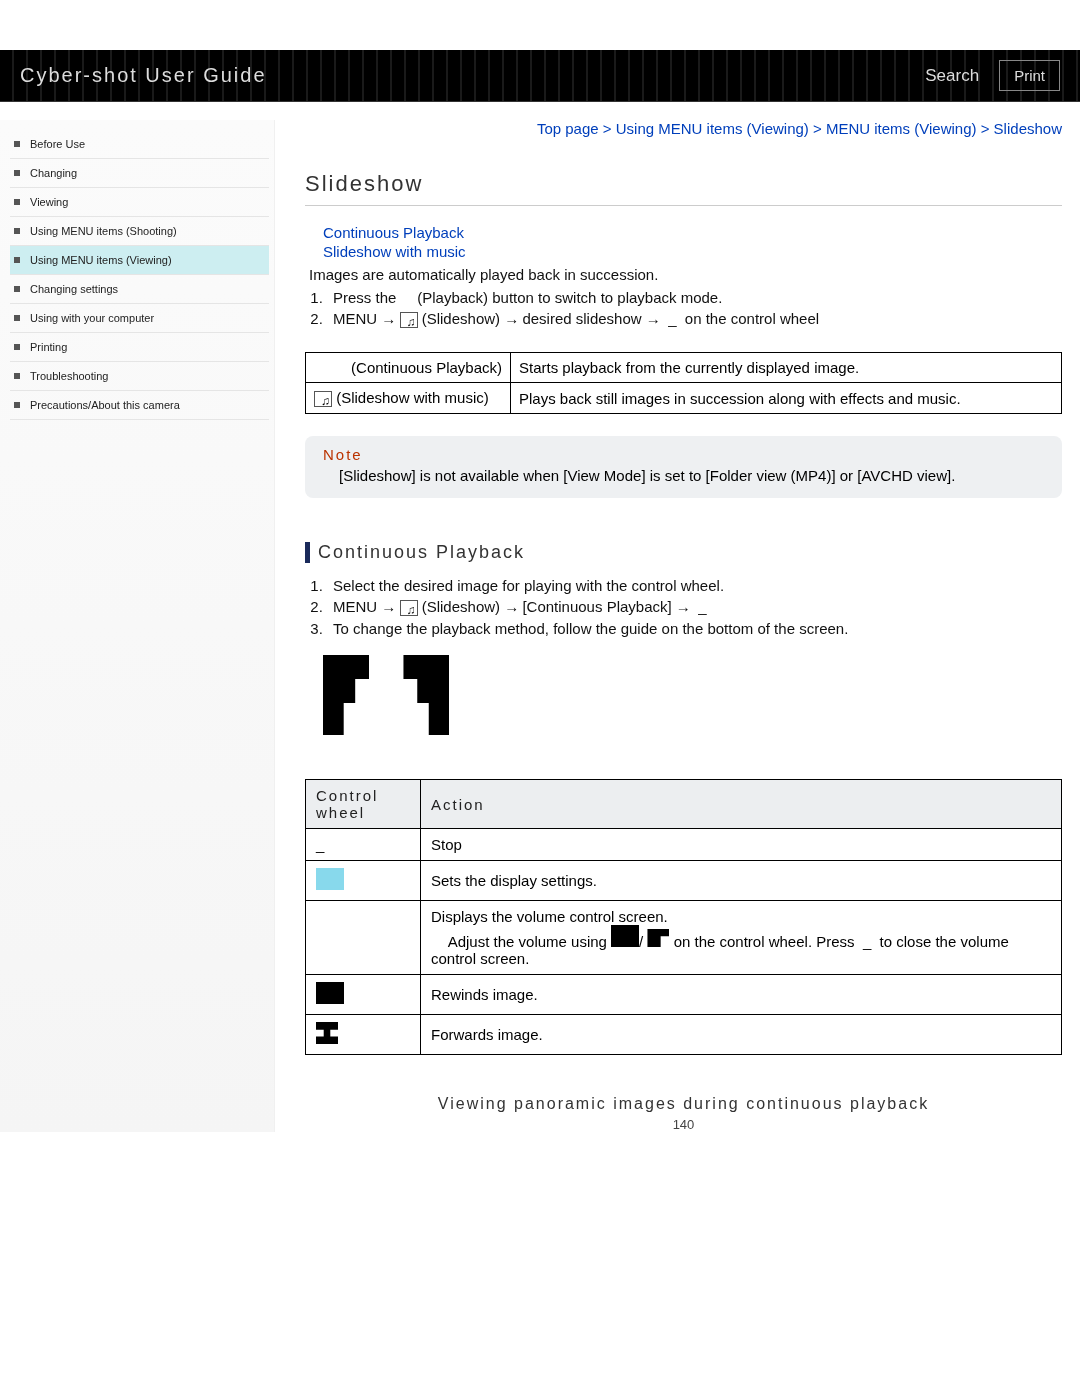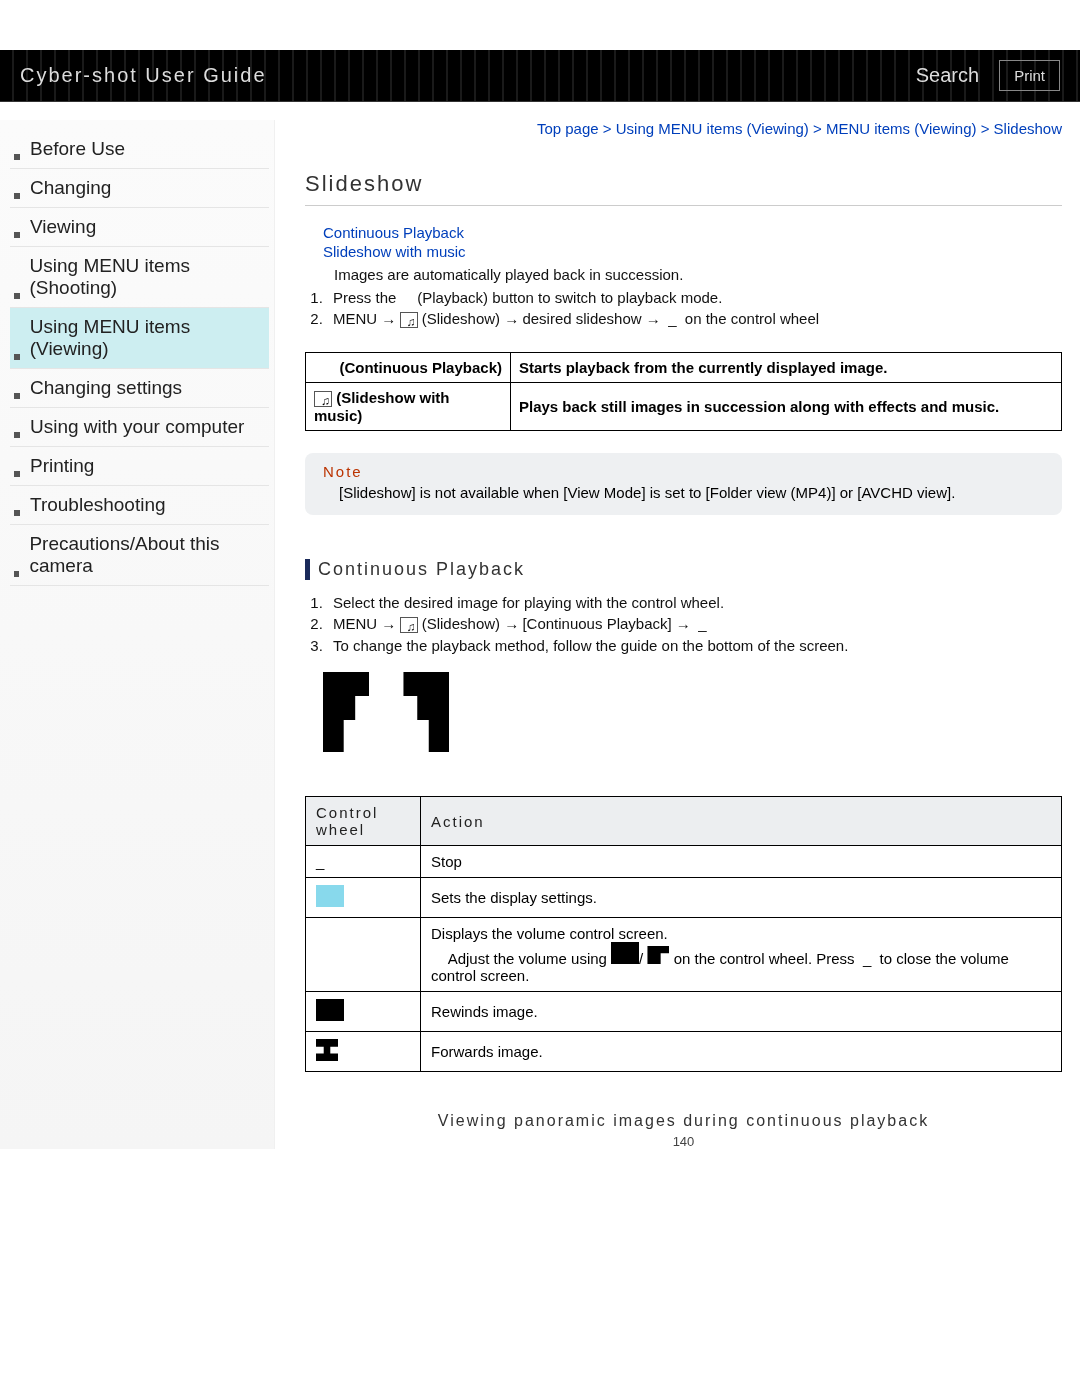--- a/index.html
+++ b/index.html
@@ -9,42 +9,42 @@
   background-color: #1a1a1a;
   height: 52px;
   display: flex;
   align-items: center;
   padding: 0 20px;
   border-bottom: 1px solid #333;
   margin-top: 50px;
 }
 .header-title { color: #ddd; font-size: 20px; letter-spacing: 2px; }
 .header-spacer { flex: 1; }
-.header-link { color: #ddd; font-size: 20px; margin-right: 20px; text-decoration: none; }
+.header-link { color: #ddd; font-size: 17px; margin-right: 20px; text-decoration: none; }
 .print-btn { color: #ddd; border: 1px solid #888; padding: 6px 14px; font-size: 15px; background: transparent; }
 .container { display: flex; padding-top: 18px; }
 .sidebar { width: 275px; padding: 10px 5px 0 10px; background: linear-gradient(180deg, #fbfbfb, #f5f5f5); border-right: 1px solid #f0f0f0; }
-.sidebar-item { display: flex; align-items: flex-end; padding: 8px 6px 8px 4px; border-bottom: 1px solid #e5e5e5; font-size: 19px; color: #222; }
+.sidebar-item { display: flex; align-items: center; padding: 8px 6px 8px 4px; border-bottom: 1px solid #e5e5e5; font-size: 11px; color: #222; }
 .sidebar-item.active { background: #cdeef1; }
 .bullet { width: 6px; height: 6px; background: #555; margin-right: 10px; display: inline-block; }
 .contents-list { text-align: right; padding: 14px 12px 0 0; }
 .contents-list a { color: #003fbb; font-size: 15px; }
 .main { flex: 1; padding: 0 18px 0 30px; }
 .breadcrumbs { text-align: right; font-size: 15px; color: #003fbb; margin-bottom: 34px; }
 .page-title { font-size: 22px; color: #333; letter-spacing: 2px; margin-bottom: 8px; }
 .hr { border-top: 1px solid #ccc; margin-bottom: 18px; }
 .anchor-link { color: #003fbb; font-size: 15px; display: block; margin-left: 18px; margin-bottom: 2px; }
-.body-text { font-size: 15px; color: #111; margin: 6px 0 6px 29px; }
+.body-text { font-size: 15px; color: #111; margin: 6px 0 6px 4px; }
 .numlist { margin-left: 22px; }
 .numlist li { font-size: 15px; color: #111; margin: 4px 0; padding-left: 6px; }
 .numlist li::marker { content: counter(list-item) ". "; }
 .arrow { display: inline-block; width: 14px; text-align: center; }
 .music-icon { display: inline-block; width: 18px; height: 16px; border: 1px solid #555; position: relative; vertical-align: middle; }
 .music-icon::after { content: "♫"; position: absolute; right: 1px; bottom: -2px; font-size: 12px; }
-.mode-table { width: 100%; border-collapse: collapse; margin: 24px 8px 22px 0; font-weight: bold; }
+.mode-table { width: 100%; border-collapse: collapse; margin: 24px 8px 22px 0; }
 .mode-table td { border: 1px solid #000; padding: 6px 8px; font-size: 15px; }
 .note-box { background: #eef0f2; padding: 10px 10px 14px 18px; margin-bottom: 44px; border-radius: 8px; }
 .note-title { color: #bb3300; font-size: 15px; letter-spacing: 2px; margin-bottom: 4px; }
 .note-text { font-size: 15px; margin-left: 16px; }
 .section-title { font-size: 18px; color: #333; letter-spacing: 2px; border-left: 5px solid #1a2a5a; padding-left: 8px; margin-bottom: 14px; }
 .shapes { margin: 18px 0 40px 18px; }
 .shape1 { width: 46px; height: 80px; background: #000; clip-path: polygon(0 0, 100% 0, 100% 30%, 70% 30%, 70% 60%, 45% 60%, 45% 100%, 0 100%); display:inline-block; margin-right: 30px;}
 .shape2 { width: 46px; height: 80px; background: #000; clip-path: polygon(0 0, 100% 0, 100% 100%, 55% 100%, 55% 60%, 30% 60%, 30% 30%, 0 30%); display:inline-block;}
 .ctrl-table { width: 100%; border-collapse: collapse; margin-bottom: 40px; }
 .ctrl-table th, .ctrl-table td { border: 1px solid #000; padding: 7px 10px; font-size: 15px; text-align: left; }

